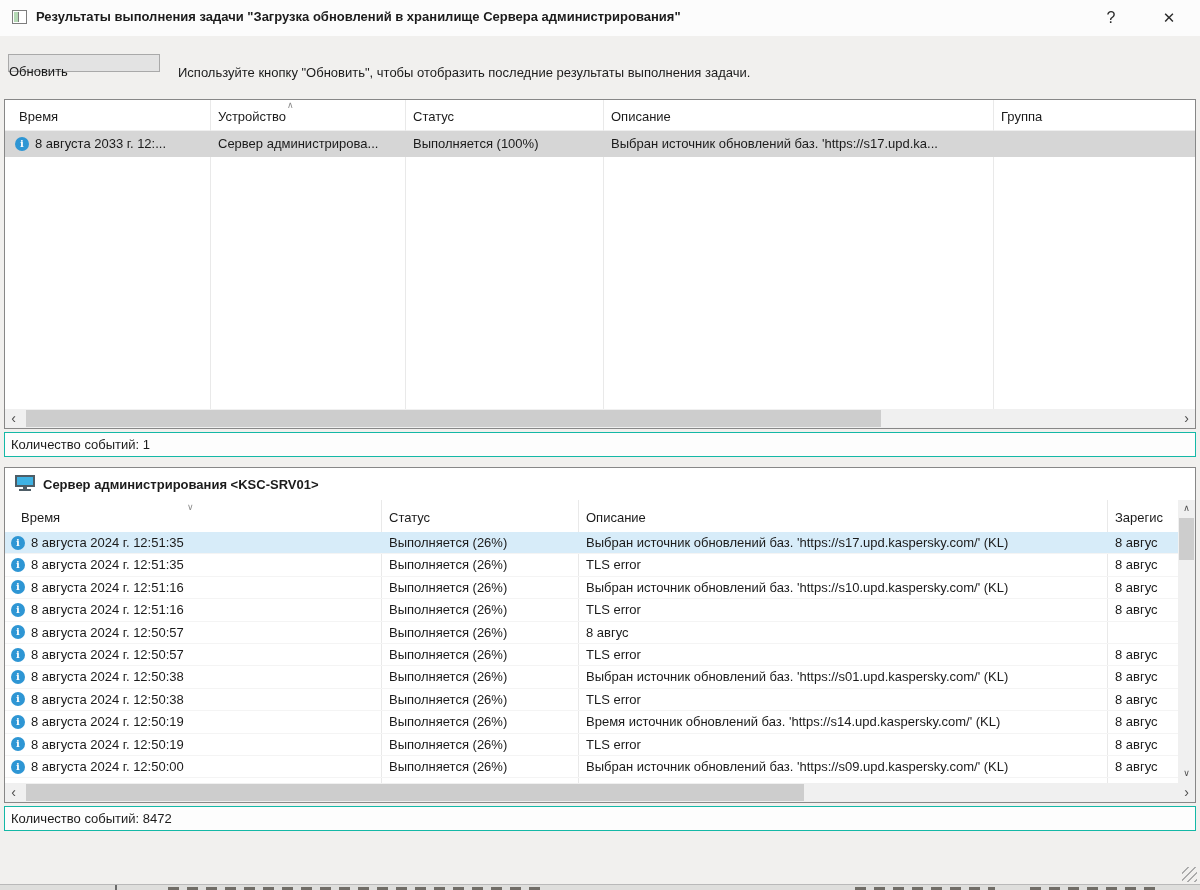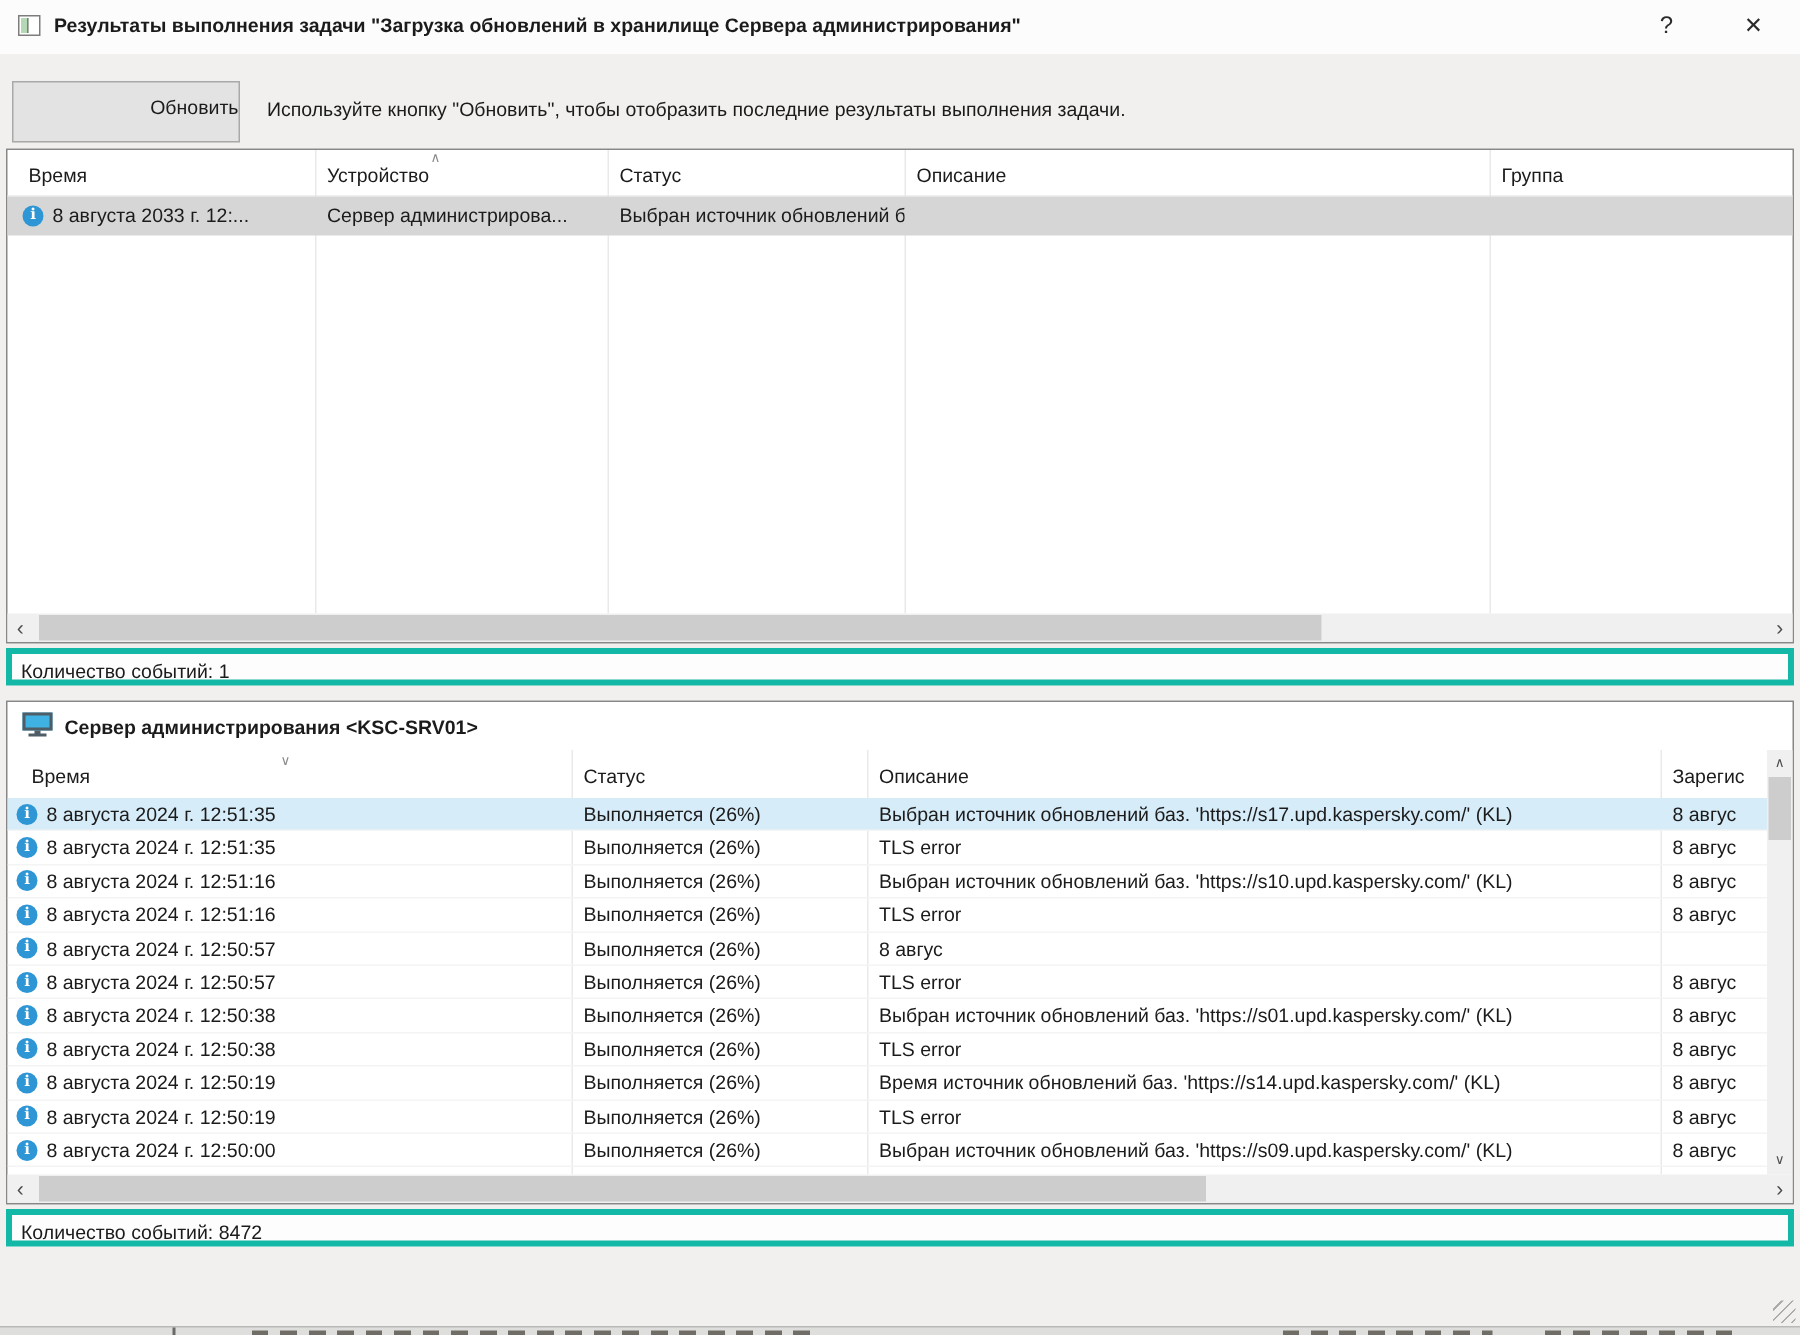--- a/index.html
+++ b/index.html
@@ -16,22 +16,22 @@
   
   .titlebar { position:absolute; left:0; top:0; width:1200px; height:36px; background:#fcfcfc; }
   .title-icon { position:absolute; left:12px; top:10px; width:15px; height:14px; background:#fff; border:1px solid #7d7d7d; }
   .title-icon .green { position:absolute; left:1px; top:1px; width:5px; height:10px; background:#b5d9b5; border-right:1px solid #7d7d7d; }
   .title-text { position:absolute; left:36px; top:9px; font-weight:700; font-size:13px; white-space:nowrap; }
   .cap-btn { position:absolute; top:5px; width:34px; height:26px; text-align:center; line-height:26px; font-size:16px; color:#2b2b2b; cursor:default; }
   .cap-help  { left:1094px; }
   .cap-close { left:1152px; font-size:15px; }
 
   
-  .refresh-btn { position:absolute; left:8px; top:54px; width:152px; height:41px; background:#e3e3e3;
-    border:1px solid #a9a9a9; text-align:right; line-height:33px; }
+  .refresh-btn { position:absolute; left:8px; top:54px; width:152px; height:18px; background:#e3e3e3;
+    border:1px solid #a9a9a9; text-align:left; line-height:33px; }
   .hint { position:absolute; left:178px; top:65px; white-space:nowrap; }
 
   
   .boxed { background:#fff; border:1px solid #878787; }
   .hcell { position:relative; padding:9px 6px 0 8px; white-space:nowrap; overflow:hidden; }
   .cell  { padding:5px 6px 0 8px; white-space:nowrap; overflow:hidden; }
   .info-icon { position:absolute; left:10px; top:50%; margin-top:-7px; width:14px; height:14px; border-radius:50%;
     background:#2e96d4; color:#fff; font-size:10px; font-weight:700; text-align:center; line-height:14px;
     font-family:"DejaVu Serif", serif; }
   .sort-glyph { position:absolute; top:0px; font-size:9px; color:#8a8a8a; line-height:10px; }
@@ -54,21 +54,21 @@
   .h-thumb { position:absolute; top:1px; height:17px; background:#cdcdcd; }
   .t1-thumb { left:21px; width:855px; }
   .t2-thumb { left:21px; width:778px; }
   .vscroll { position:absolute; right:0; top:0; bottom:0; width:17px; background:#f0f0f0; }
   .vs-ar { position:absolute; left:0; width:17px; height:17px; color:#4d4d4d; text-align:center; line-height:16px; font-size:9px; }
   .vs-ar.u { top:0; } .vs-ar.d { bottom:1px; }
   .v-thumb { position:absolute; left:1px; right:1px; top:18px; height:42px; background:#cdcdcd; }
 
   
   .count-box { position:absolute; left:4px; width:1192px; height:25px; background:#fdfdfd;
-    border:4px solid #14b8a6; padding:4px 0 0 6px; }
+    border:1px solid #14b8a6; padding:4px 0 0 6px; }
   .count1 { top:432px; } .count2 { top:806px; }
 
   
   .panel { position:absolute; left:4px; top:467px; width:1192px; height:336px; }
   .panel-title { position:absolute; left:0; top:0; right:0; height:32px; }
   .server-icon { position:absolute; left:10px; top:7px; width:20px; height:16px; }
   .server-icon .screen { position:absolute; left:0; top:0; width:20px; height:12px; border:2px solid #4e5d66; background:#3fb2e3; }
   .server-icon .stand  { position:absolute; left:8px; top:12px; width:4px; height:3px; background:#4e5d66; }
   .server-icon .base   { position:absolute; left:4px; top:14px; width:12px; height:2px; background:#4e5d66; }
   .panel-title-text { position:absolute; left:38px; top:9px; font-weight:700; white-space:nowrap; }
@@ -122,20 +122,21 @@
     </div>
   <span class="sort-glyph" style="left:282px;">∧</span>
   <div class="vline" style="left:205px;"></div>
   <div class="vline" style="left:400px;"></div>
   <div class="vline" style="left:598px;"></div>
   <div class="vline" style="left:988px;"></div>
   <div class="t1-rows">
       <div class="t1-row t1-grid selected-gray">
         <div class="cell cell-time"><span class="info-icon">i</span><span>8 августа 2033 г. 12:...</span></div>
         <div class="cell">Сервер администрирова...</div>
+        <div class="cell">Выполняется (100%)</div>
         <div class="cell">Выбран источник обновлений баз. 'https://s17.upd.ka...</div>
       </div>
     </div>
   <div class="hscroll">
     <div class="sb-ar l">‹</div>
     <div class="h-thumb t1-thumb"></div>
     <div class="sb-ar r">›</div>
   </div>
 </div>
 

